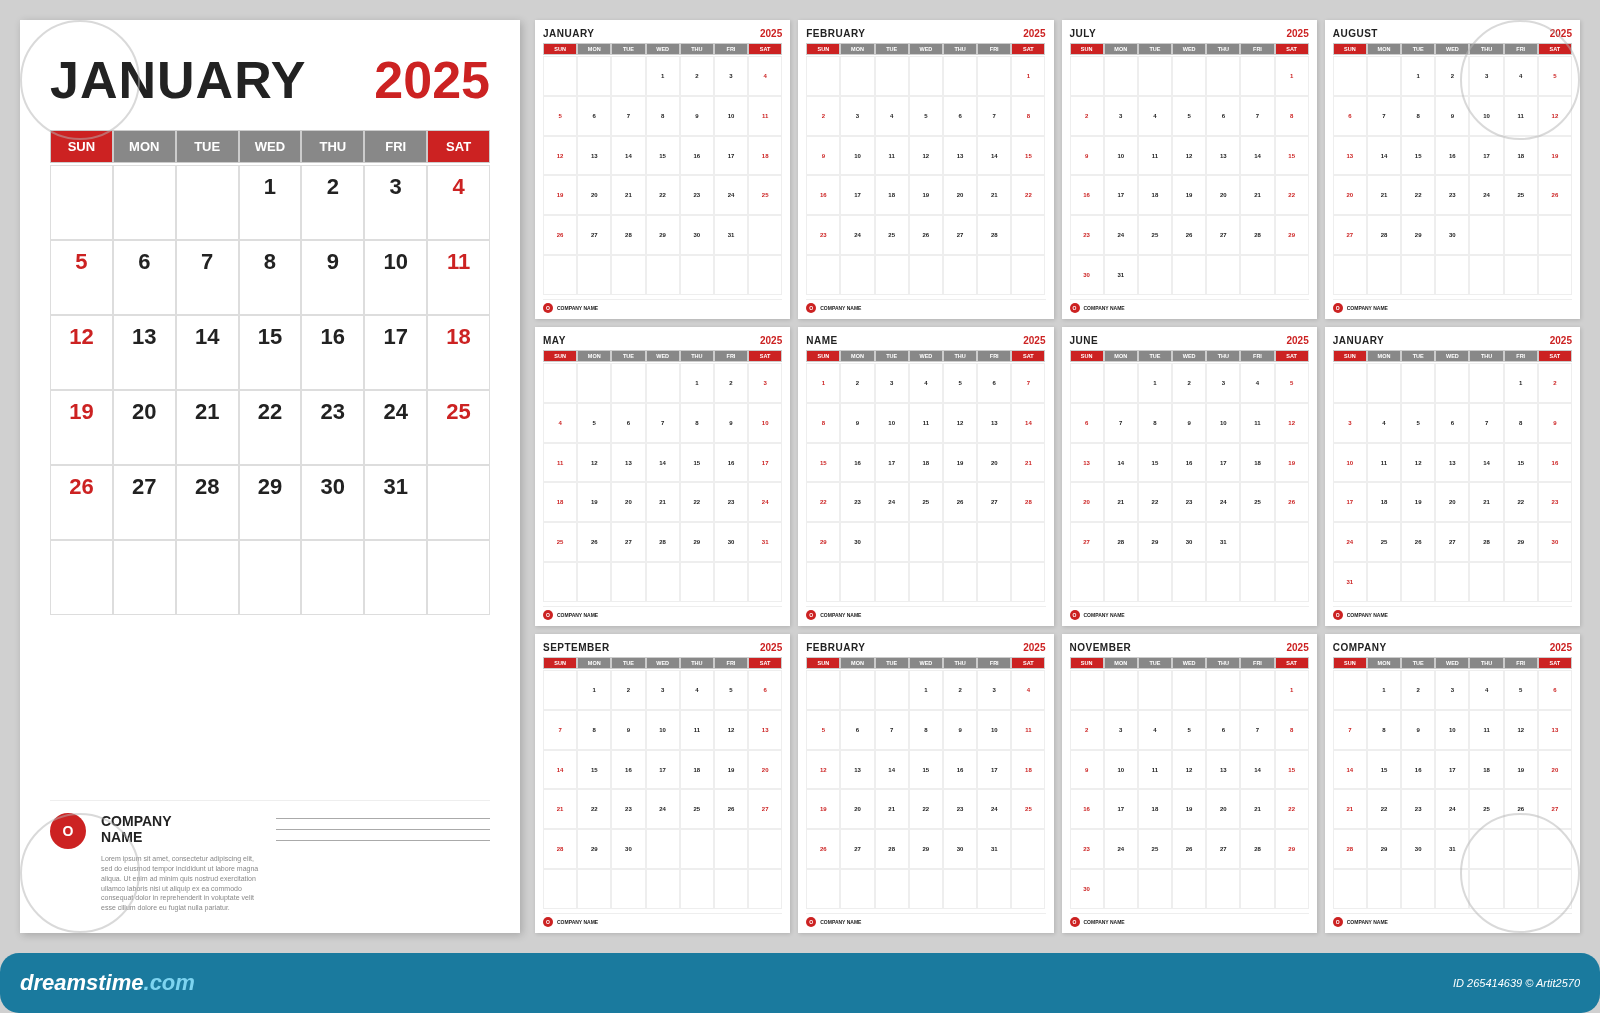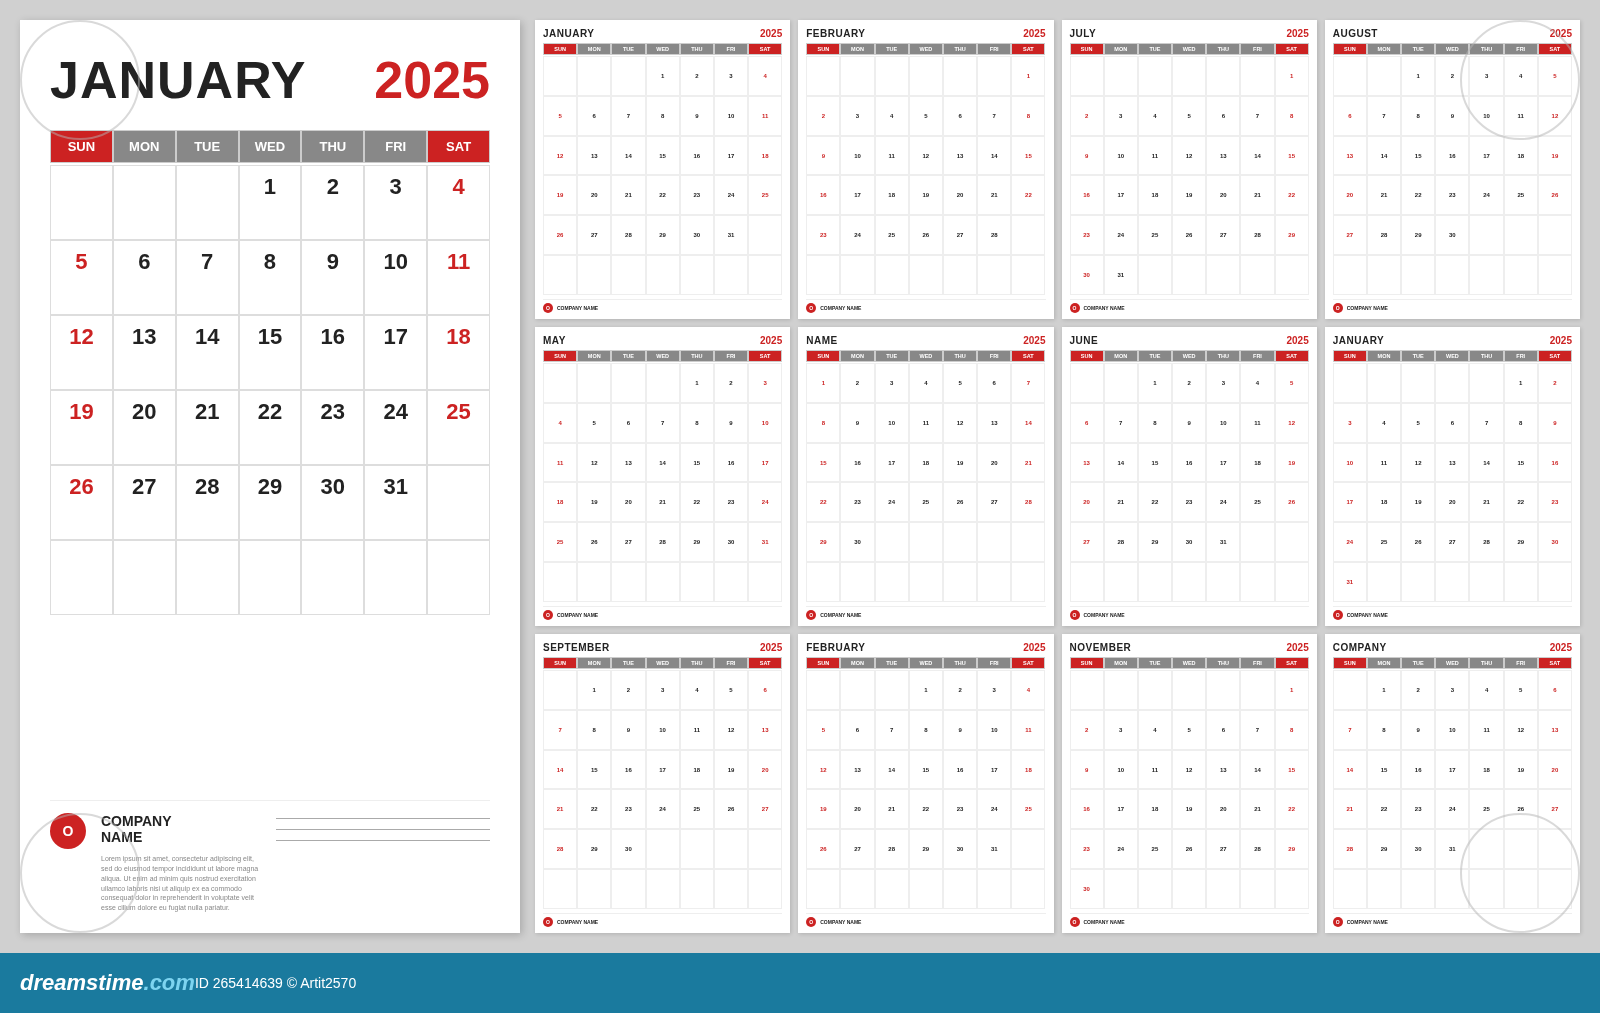--- a/index.html
+++ b/index.html
@@ -23,34 +23,36 @@
     
     .dreamstime-bar {
       position: absolute;
       bottom: 0;
       left: 0;
       right: 0;
       height: 60px;
       background: #1a7a9e;
       display: flex;
       align-items: center;
-      justify-content: flex-start;
+      justify-content: space-between;
       padding: 0 20px;
       z-index: 10;
+      border-radius: 19px;
     }
     .dreamstime-logo {
       color: white;
       font-size: 22px;
       font-weight: bold;
       font-style: italic;
     }
     .dreamstime-logo span { color: #7dd4f0; }
     .dreamstime-info {
       color: white;
-      font-size: 14px;
+      font-size: 11px;
+      font-style: italic;
     }
 
     
     .main-content {
       display: flex;
       padding: 20px;
       gap: 15px;
       height: 953px;
     }
 

